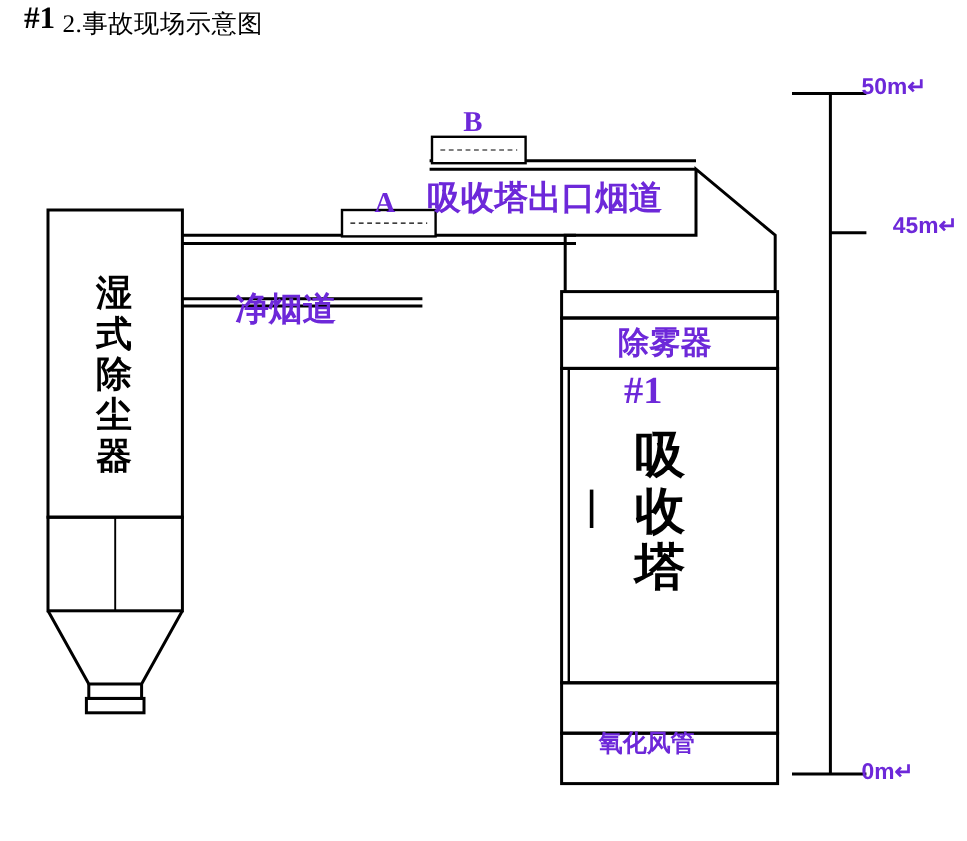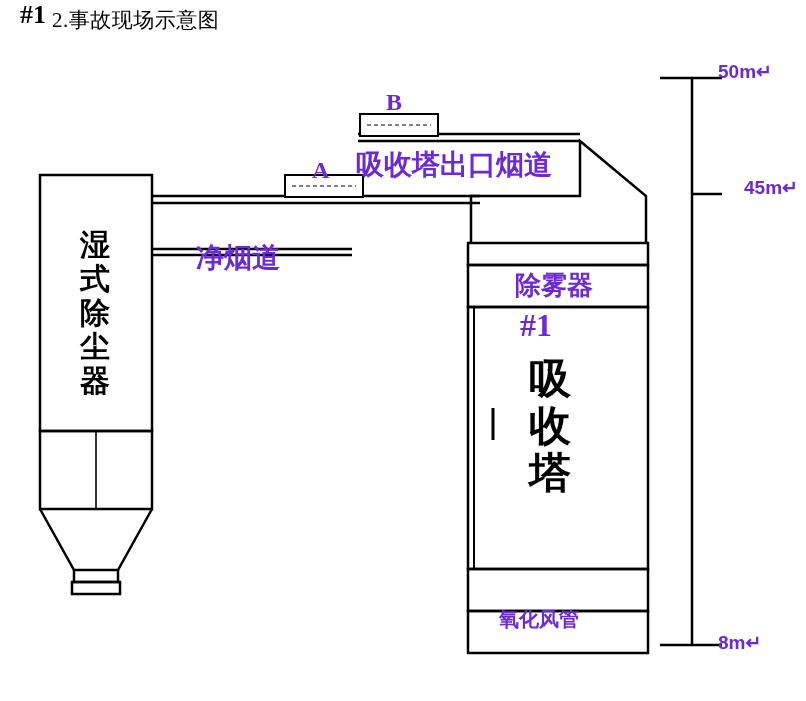--- a/index.html
+++ b/index.html
@@ -212,15 +212,15 @@
   <div class="vstack left-stack" style="top:228px;">
     <span>湿</span>
     <span>式</span>
     <span>除</span>
     <span>尘</span>
     <span>器</span>
   </div>
 
   <div class="lbl scale-lbl s50">50m↵</div>
   <div class="lbl scale-lbl s45">45m↵</div>
-  <div class="lbl scale-lbl s0">8m↵</div>
+  <div class="lbl scale-lbl s0">0m↵</div>
 
 </div>
 
 </body></html>

